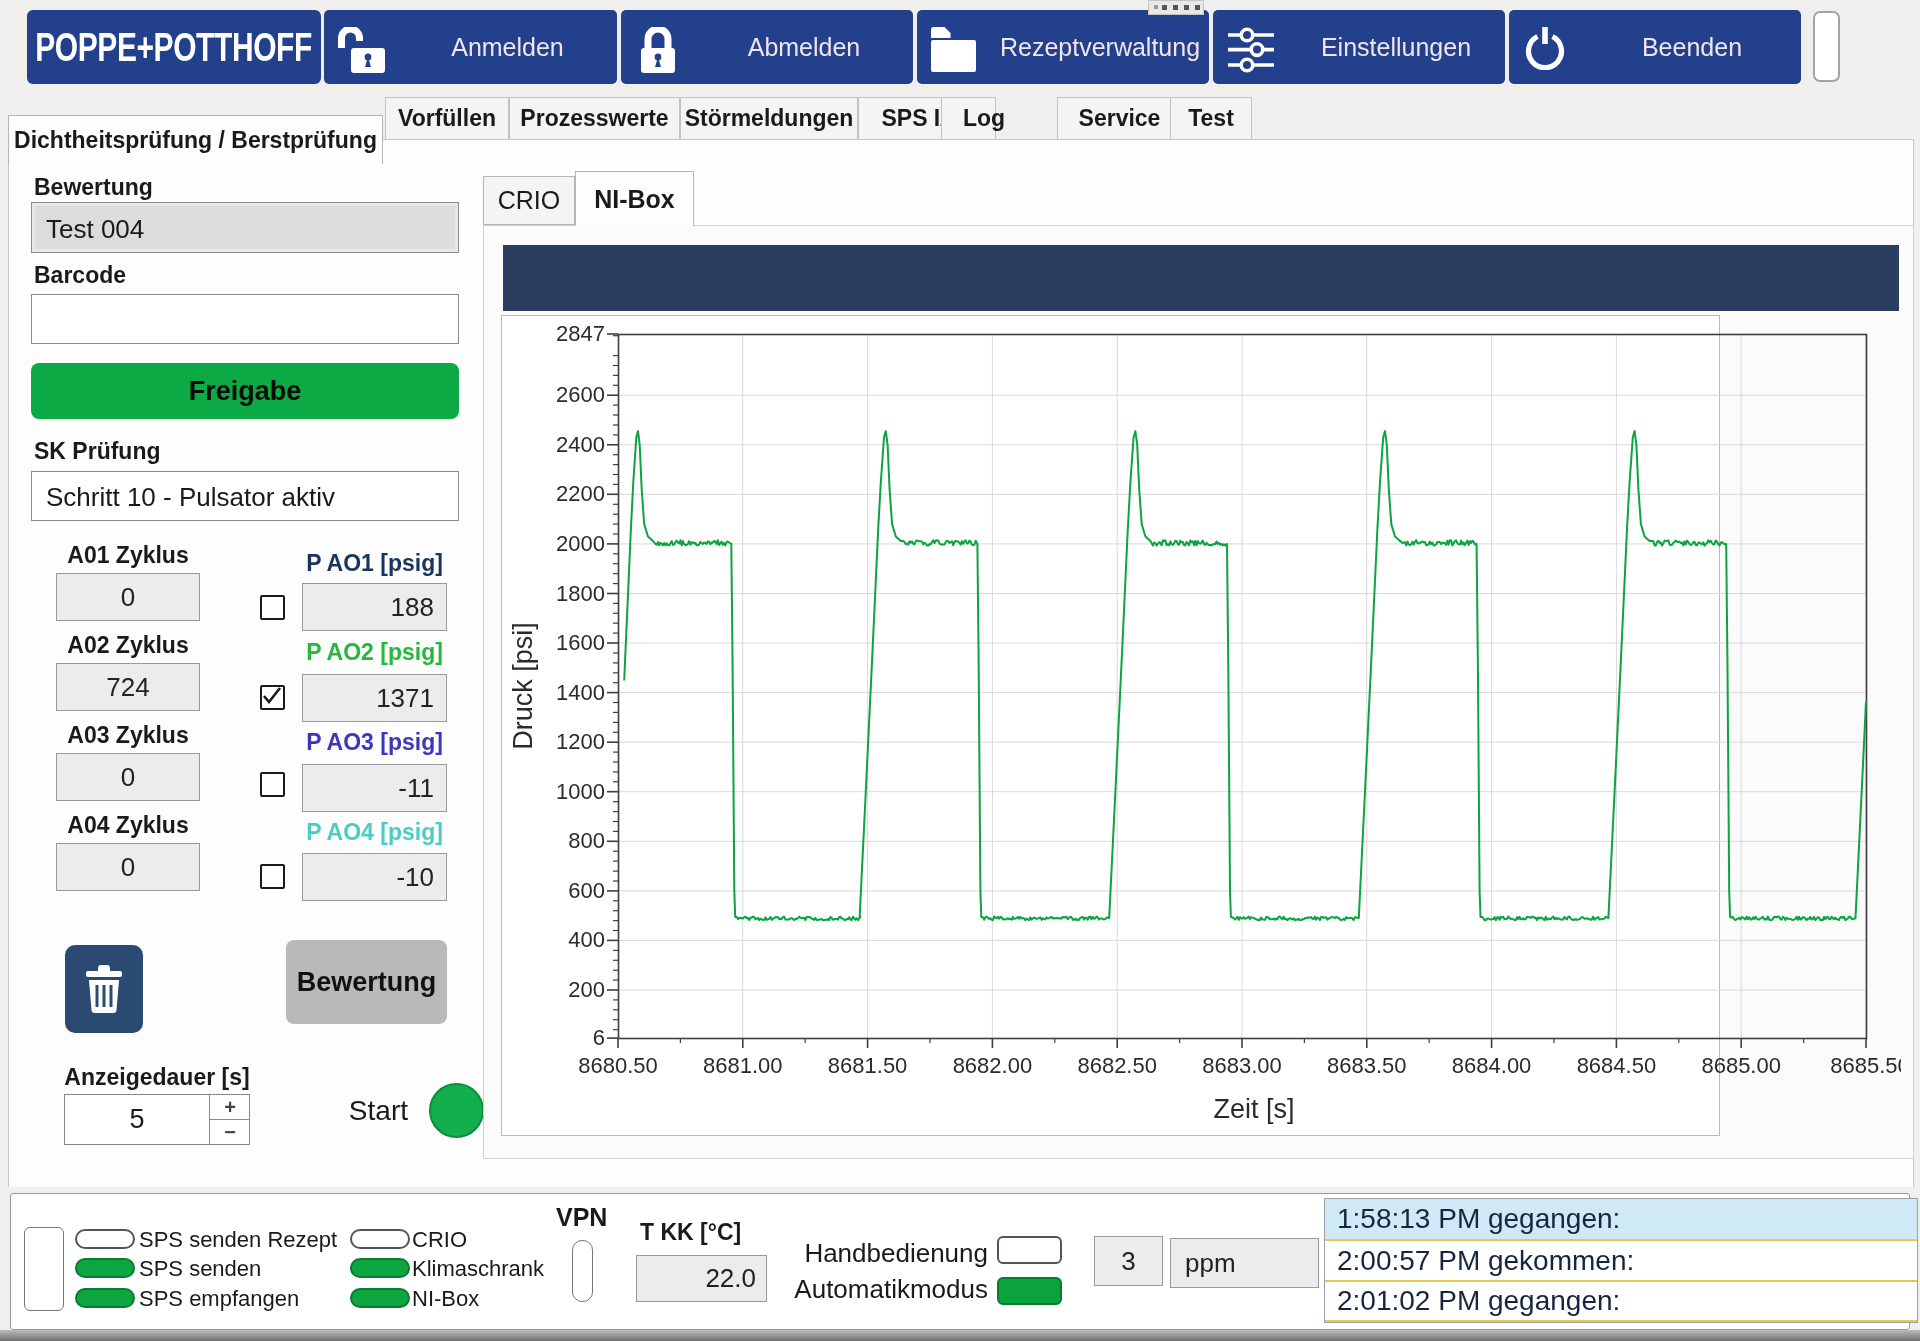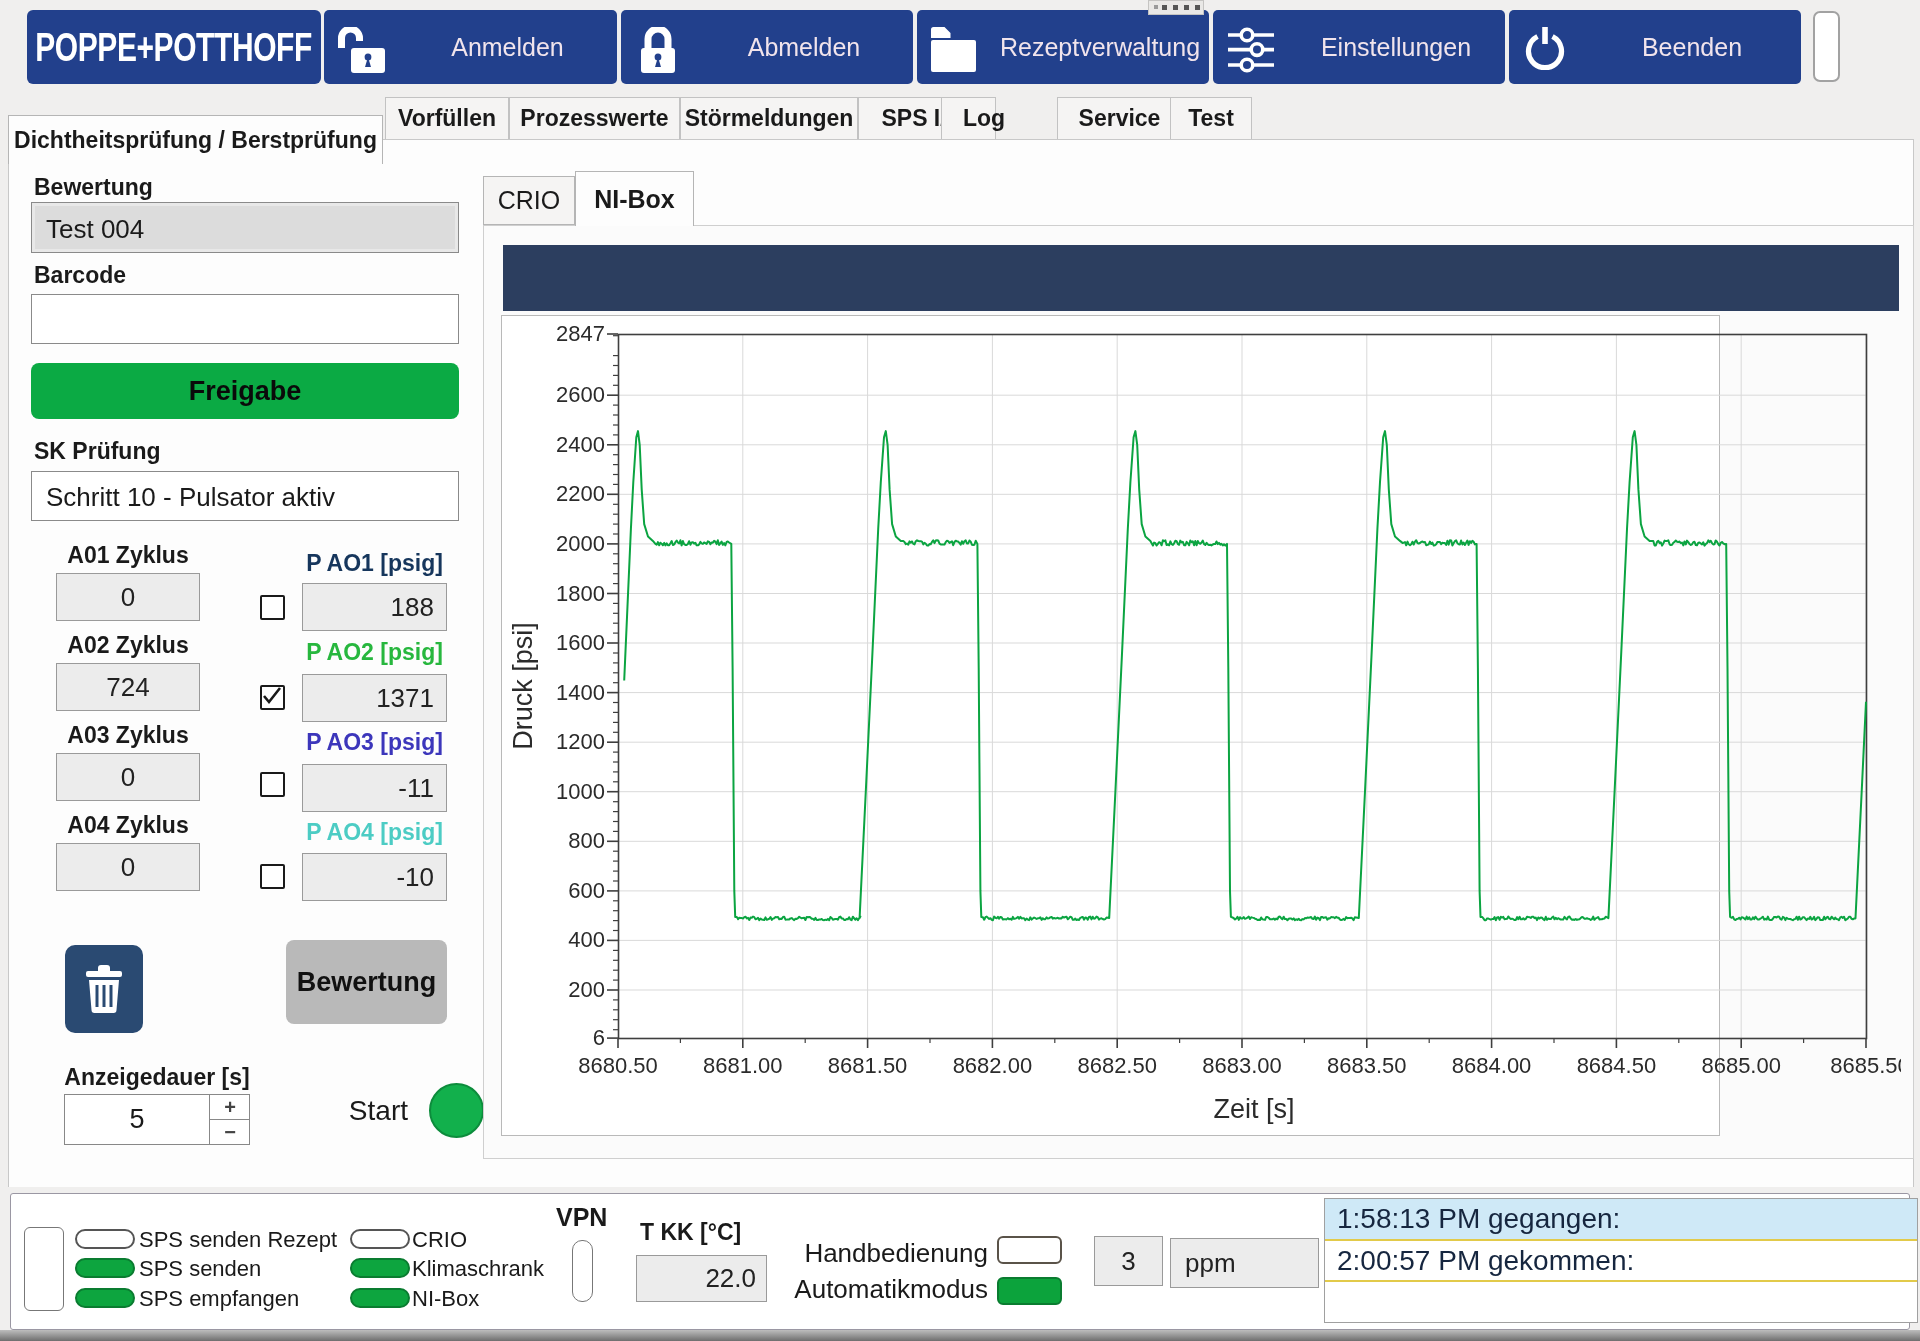--- a/index.html
+++ b/index.html
@@ -344,15 +344,16 @@
 <div class="abs" style="left:997px;top:1236px;width:65px;height:28px;background:#fff;border:2px solid #5a5349;border-radius:6px;box-sizing:border-box;"></div>
 <div class="slabel" style="left:700px;top:1274px;width:288px;text-align:right;font-size:26px;">Automatikmodus</div>
 <div class="abs" style="left:997px;top:1277px;width:65px;height:28px;background:#0ca33c;border:2px solid #0a7c30;border-radius:6px;box-sizing:border-box;"></div>
 
 <div class="gbox" style="left:1094px;top:1236px;width:69px;height:50px;text-align:center;line-height:48px;">3</div>
 <div class="gbox" style="left:1170px;top:1238px;width:149px;height:50px;line-height:48px;padding-left:14px;">ppm</div>
 
 <div class="abs" style="left:1324px;top:1198px;width:594px;height:125px;background:#fff;border:1px solid #a0a0a0;box-sizing:border-box;">
   <div style="position:absolute;left:0;top:0;width:100%;height:42px;background:#cfe9f7;border-bottom:2px solid #e2ca4a;box-sizing:border-box;display:flex;align-items:center;padding-left:12px;font-size:28px;color:#16263f;">1:58:13 PM gegangen:</div>
   <div style="position:absolute;left:0;top:42px;width:100%;height:41px;border-bottom:2px solid #e2ca4a;box-sizing:border-box;display:flex;align-items:center;padding-left:12px;font-size:28px;color:#16263f;">2:00:57 PM gekommen:</div>
+  <div style="position:absolute;left:0;top:83px;width:100%;height:40px;border-bottom:2px solid #e2ca4a;box-sizing:border-box;display:flex;align-items:center;padding-left:12px;font-size:28px;color:#16263f;">2:01:02 PM gegangen:</div>
 </div>
 
 <div class="abs" style="left:0;top:1330px;width:1920px;height:11px;background:linear-gradient(#bdbdbd,#6e6e6e);box-sizing:border-box;"></div>
 
 </body></html>

